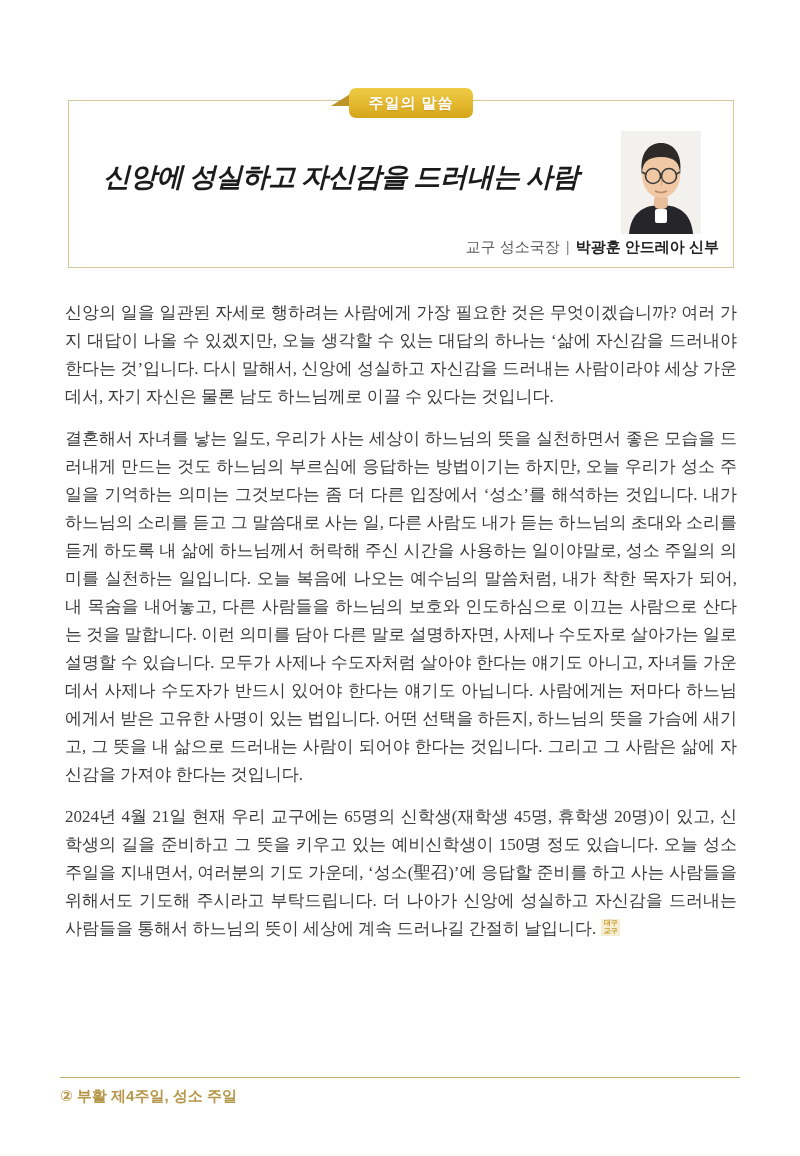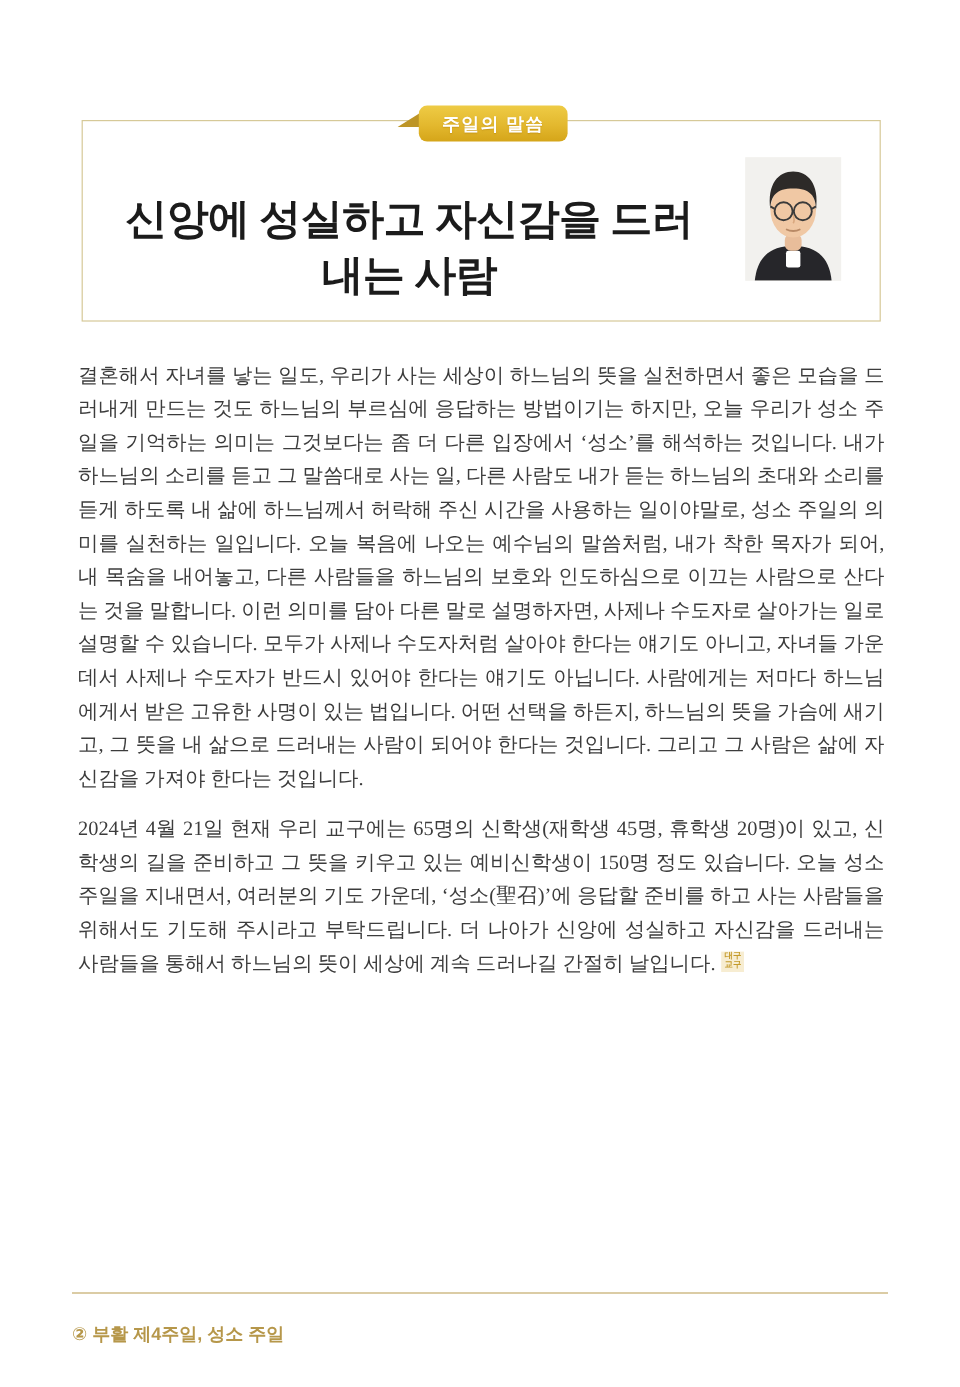--- a/index.html
+++ b/index.html
@@ -47,24 +47,25 @@
     font-weight: bold; font-size: 15px;
     display: flex; align-items: center; justify-content: center;
     letter-spacing: 1px;
     text-shadow: 0 1px 1px rgba(160,110,0,.35);
   }
 
   .header-title {
     position: absolute;
     left: 30px; right: 150px; top: 58px;
     text-align: center;
-    font-size: 35px; font-weight: bold;
+    font-size: 27px; font-weight: bold;
     color: #1b1b1b;
     letter-spacing: -0.5px;
     font-family: "Liberation Serif", "DejaVu Serif", serif;
+    font-style: italic;
   }
 
   .byline {
     position: absolute;
     right: 14px; bottom: 10px;
     font-family: "Liberation Sans", "DejaVu Sans", sans-serif;
     font-size: 15px;
     color: #5a5a5a;
     white-space: nowrap;
   }
@@ -106,21 +107,21 @@
     line-height: 8px;
     text-align: center;
     overflow: hidden;
   }
 
   
   .footer {
     position: absolute;
     left: 60px; right: 60px; top: 1077px;
     border-top: 1px solid #c3ab6b;
-    padding-top: 25px;
+    padding-top: 9px;
     font-family: "Liberation Sans", "DejaVu Sans", sans-serif;
     font-size: 15px; font-weight: bold;
     color: #b6974a;
   }
 </style>
 </head>
 <body>
 
 <div class="header-box">
 
@@ -153,22 +154,26 @@
       <line x1="39.5" y1="45" x2="40.5" y2="45" stroke="#3a3a3a" stroke-width="1.6"></line>
       <line x1="24.5" y1="43" x2="21" y2="41" stroke="#3a3a3a" stroke-width="1.6"></line>
       <line x1="55.5" y1="43" x2="59" y2="41" stroke="#3a3a3a" stroke-width="1.6"></line>
 
       <path d="M34 60 Q40 63 46 60" fill="none" stroke="#b98a66" stroke-width="1.5"></path>
 
       <path d="M40 48 Q41.5 53 40 55" fill="none" stroke="#d9a87f" stroke-width="1.4"></path>
     </svg>
   </div>
 
+  <div class="byline">
+    <span class="role">교구 성소국장</span><span class="sep">|</span><span class="name">박광훈 안드레아 신부</span>
+  </div>
 </div>
 
 <div class="article">
+  <p>신앙의 일을 일관된 자세로 행하려는 사람에게 가장 필요한 것은 무엇이겠습니까? 여러 가지 대답이 나올 수 있겠지만, 오늘 생각할 수 있는 대답의 하나는 ‘삶에 자신감을 드러내야 한다는 것’입니다. 다시 말해서, 신앙에 성실하고 자신감을 드러내는 사람이라야 세상 가운데서, 자기 자신은 물론 남도 하느님께로 이끌 수 있다는 것입니다.</p>
   <p>결혼해서 자녀를 낳는 일도, 우리가 사는 세상이 하느님의 뜻을 실천하면서 좋은 모습을 드러내게 만드는 것도 하느님의 부르심에 응답하는 방법이기는 하지만, 오늘 우리가 성소 주일을 기억하는 의미는 그것보다는 좀 더 다른 입장에서 ‘성소’를 해석하는 것입니다. 내가 하느님의 소리를 듣고 그 말씀대로 사는 일, 다른 사람도 내가 듣는 하느님의 초대와 소리를 듣게 하도록 내 삶에 하느님께서 허락해 주신 시간을 사용하는 일이야말로, 성소 주일의 의미를 실천하는 일입니다. 오늘 복음에 나오는 예수님의 말씀처럼, 내가 착한 목자가 되어, 내 목숨을 내어놓고, 다른 사람들을 하느님의 보호와 인도하심으로 이끄는 사람으로 산다는 것을 말합니다. 이런 의미를 담아 다른 말로 설명하자면, 사제나 수도자로 살아가는 일로 설명할 수 있습니다. 모두가 사제나 수도자처럼 살아야 한다는 얘기도 아니고, 자녀들 가운데서 사제나 수도자가 반드시 있어야 한다는 얘기도 아닙니다. 사람에게는 저마다 하느님에게서 받은 고유한 사명이 있는 법입니다. 어떤 선택을 하든지, 하느님의 뜻을 가슴에 새기고, 그 뜻을 내 삶으로 드러내는 사람이 되어야 한다는 것입니다. 그리고 그 사람은 삶에 자신감을 가져야 한다는 것입니다.</p>
   <p><span>2024년 4월 21일 현재 우리 교구에는 65명의 신학생(재학생 45명, 휴학생 20명)이 있고, 신학생의 길을 준비하고 그 뜻을 키우고 있는 예비신학생이 150명 정도 있습니다. 오늘 성소 주일을 지내면서, 여러분의 기도 가운데, ‘성소(聖召)’에 응답할 준비를 하고 사는 사람들을 위해서도 기도해 주시라고 부탁드립니다. 더 나아가 신앙에 성실하고 자신감을 드러내는 사람들을 통해서 하느님의 뜻이 세상에 계속 드러나길 간절히 날입니다.</span><span class="seal"><span>대구</span><br><span>교구</span></span></p>
 </div>
 
 <div class="footer">
   <span>② 부활 제4주일, 성소 주일</span>
 </div>
 
 </body></html>

